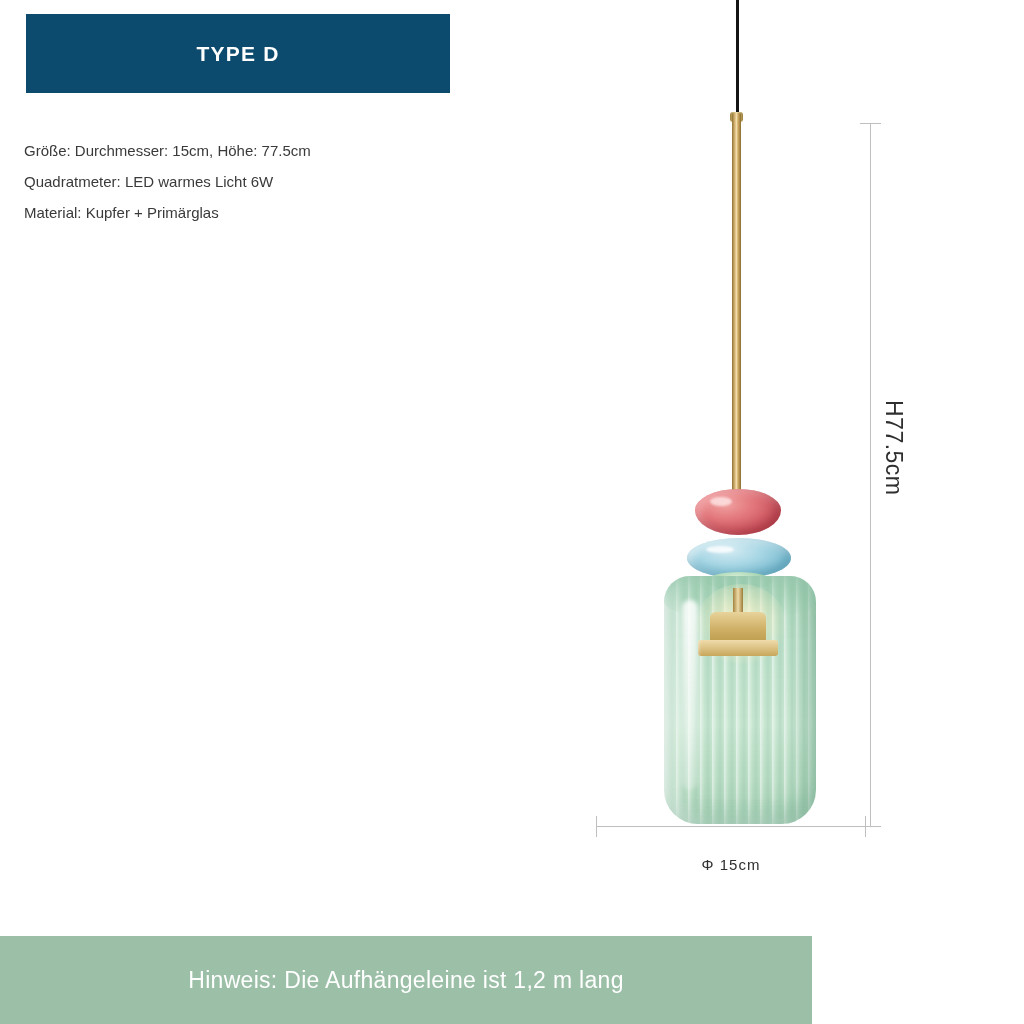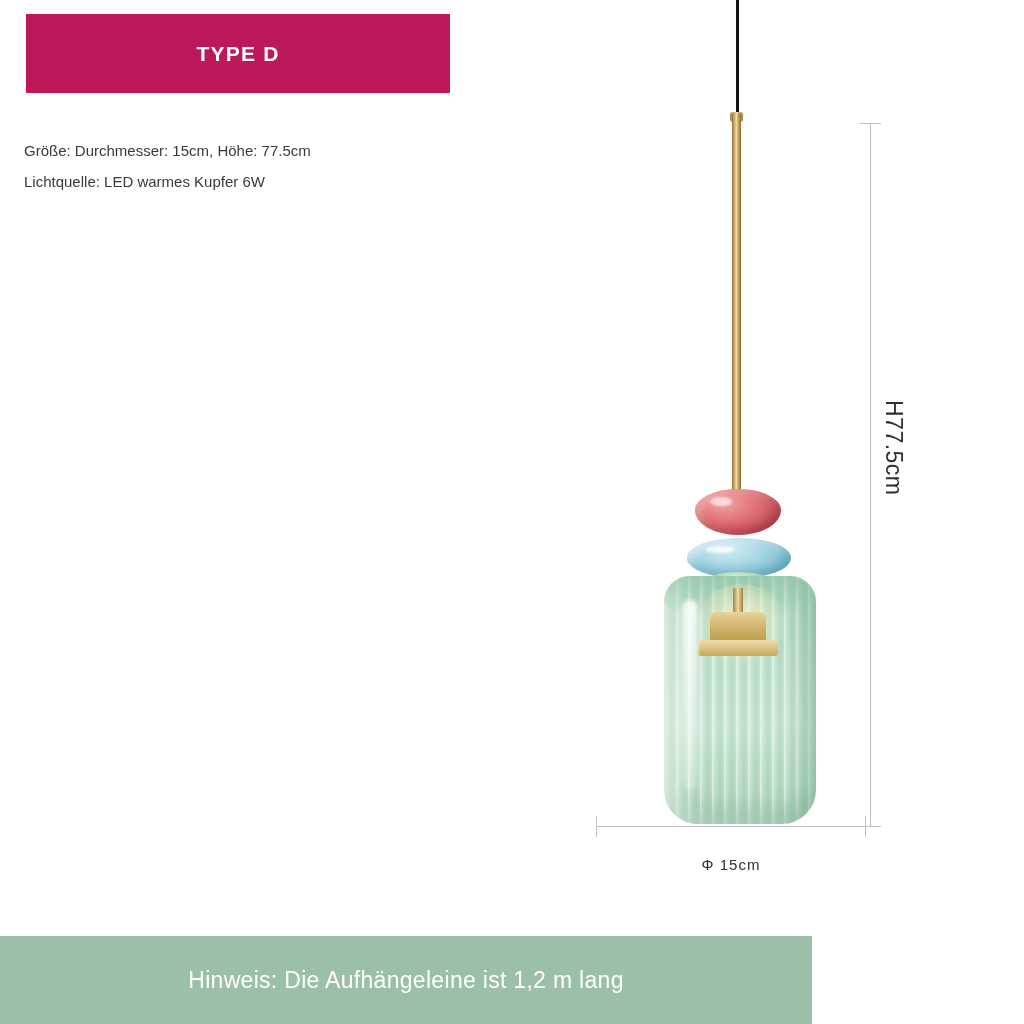--- a/index.html
+++ b/index.html
@@ -21,21 +21,21 @@
     background: #ffffff;
   }
 
   
   .type-badge {
     position: absolute;
     left: 26px;
     top: 14px;
     width: 424px;
     height: 79px;
-    background: #be185d;
+    background: #0c4a6e;
     display: flex;
     align-items: center;
     justify-content: center;
   }
   .type-badge-label {
     color: #ffffff;
     font-size: 21px;
     font-weight: bold;
     letter-spacing: 1.2px;
   }
@@ -328,21 +328,22 @@
 <body>
 
 <div class="page">
 
   <div class="type-badge">
     <span class="type-badge-label">TYPE D</span>
   </div>
 
   <div class="spec-block">
     <div class="spec-line">Größe: Durchmesser: 15cm, Höhe: 77.5cm</div>
-    <div class="spec-line">Lichtquelle: LED warmes Kupfer 6W</div>
+    <div class="spec-line">Quadratmeter: LED warmes Licht 6W</div>
+    <div class="spec-line">Material: Kupfer + Primärglas</div>
   </div>
 
   <div class="lamp">
     <div class="cord"></div>
     <div class="rod-cap"></div>
     <div class="rod"></div>
 
     <div class="bead-red"></div>
     <div class="bead-red-hl"></div>
 

